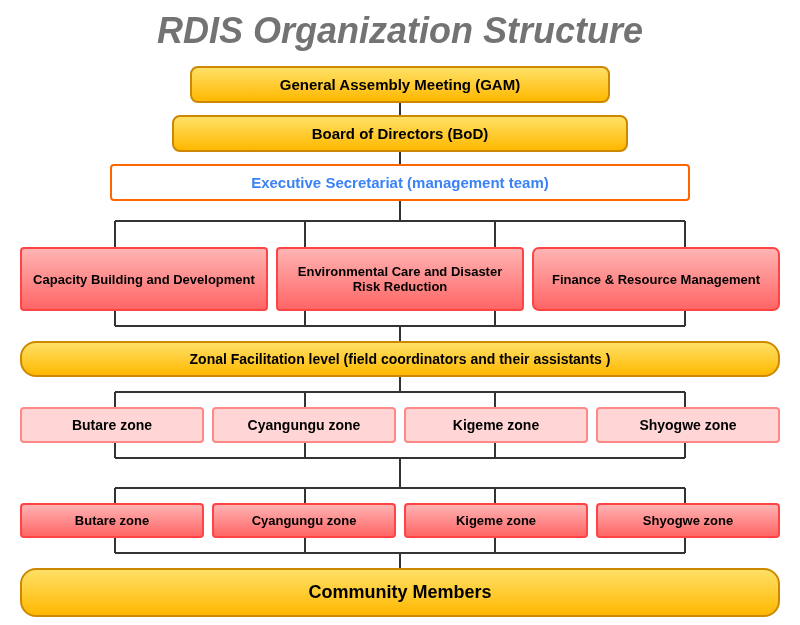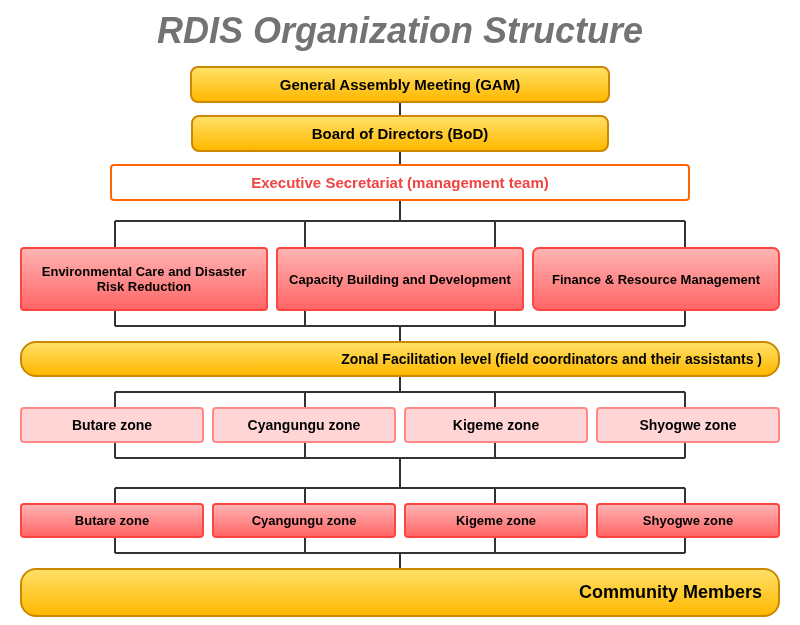--- a/index.html
+++ b/index.html
@@ -39,21 +39,21 @@
       color: #000;
     }
     .box-orange-outline {
       background: #fff;
       border: 2px solid #FF6600;
       border-radius: 4px;
       text-align: center;
       font-weight: bold;
       font-size: 15px;
       padding: 8px 16px;
-      color: #ef4444;
+      color: #3b82f6;
     }
     .box-pink {
       background: linear-gradient(180deg, #FFB3B3 0%, #FF6666 100%);
       border: 2px solid #FF4444;
       border-radius: 4px;
       text-align: center;
       font-weight: bold;
       font-size: 13px;
       padding: 8px 10px;
       color: #000;
@@ -65,21 +65,21 @@
       text-align: center;
       font-weight: bold;
       font-size: 14px;
       padding: 8px 10px;
       color: #000;
     }
     .box-gold-wide {
       background: linear-gradient(180deg, #FFE066 0%, #FFB800 100%);
       border: 2px solid #CC8800;
       border-radius: 16px;
-      text-align: right;
+      text-align: center;
       font-weight: bold;
       font-size: 14px;
       padding: 8px 16px;
       color: #000;
       width: 100%;
     }
     .row-4 {
       display: flex;
       width: 100%;
       justify-content: space-between;
@@ -98,21 +98,21 @@
 <div class="org-chart">
 
   <div class="page-title">RDIS Organization Structure</div>
 
   <div style="width:420px;">
     <div class="box-gold">General Assembly Meeting (GAM)</div>
   </div>
 
   <div style="width:2px;height:12px;background:#333;"></div>
 
-  <div style="width:418px;">
+  <div style="width:456px;">
     <div class="box-gold">Board of Directors (BoD)</div>
   </div>
 
   <div style="width:2px;height:12px;background:#333;"></div>
 
   <div style="width:580px;">
     <div class="box-orange-outline">Executive Secretariat (management team)</div>
   </div>
 
   <svg width="760" height="46">
@@ -122,24 +122,24 @@
     <line x1="95" y1="20" x2="665" y2="20" stroke="#333" stroke-width="2"></line>
 
     <line x1="95" y1="20" x2="95" y2="46" stroke="#333" stroke-width="2"></line>
     <line x1="285" y1="20" x2="285" y2="46" stroke="#333" stroke-width="2"></line>
     <line x1="475" y1="20" x2="475" y2="46" stroke="#333" stroke-width="2"></line>
     <line x1="665" y1="20" x2="665" y2="46" stroke="#333" stroke-width="2"></line>
   </svg>
 
   <div class="row-4">
     <div class="col-item">
+      <div class="box-pink" style="width:100%;min-height:64px;display:flex;align-items:center;justify-content:center;">Capacity Building and Development</div>
+    </div>
+    <div class="col-item">
       <div class="box-pink" style="width:100%;min-height:64px;display:flex;align-items:center;justify-content:center;">Environmental Care and Disaster Risk Reduction</div>
-    </div>
-    <div class="col-item">
-      <div class="box-pink" style="width:100%;min-height:64px;display:flex;align-items:center;justify-content:center;">Capacity Building and Development</div>
     </div>
     <div class="col-item">
       <div class="box-pink" style="width:100%;min-height:64px;display:flex;align-items:center;justify-content:center;border-radius:7px;">Finance &amp; Resource Management</div>
     </div>
   </div>
 
   <svg width="760" height="30">
     <line x1="95" y1="0" x2="95" y2="15" stroke="#333" stroke-width="2"></line>
     <line x1="285" y1="0" x2="285" y2="15" stroke="#333" stroke-width="2"></line>
     <line x1="475" y1="0" x2="475" y2="15" stroke="#333" stroke-width="2"></line>

